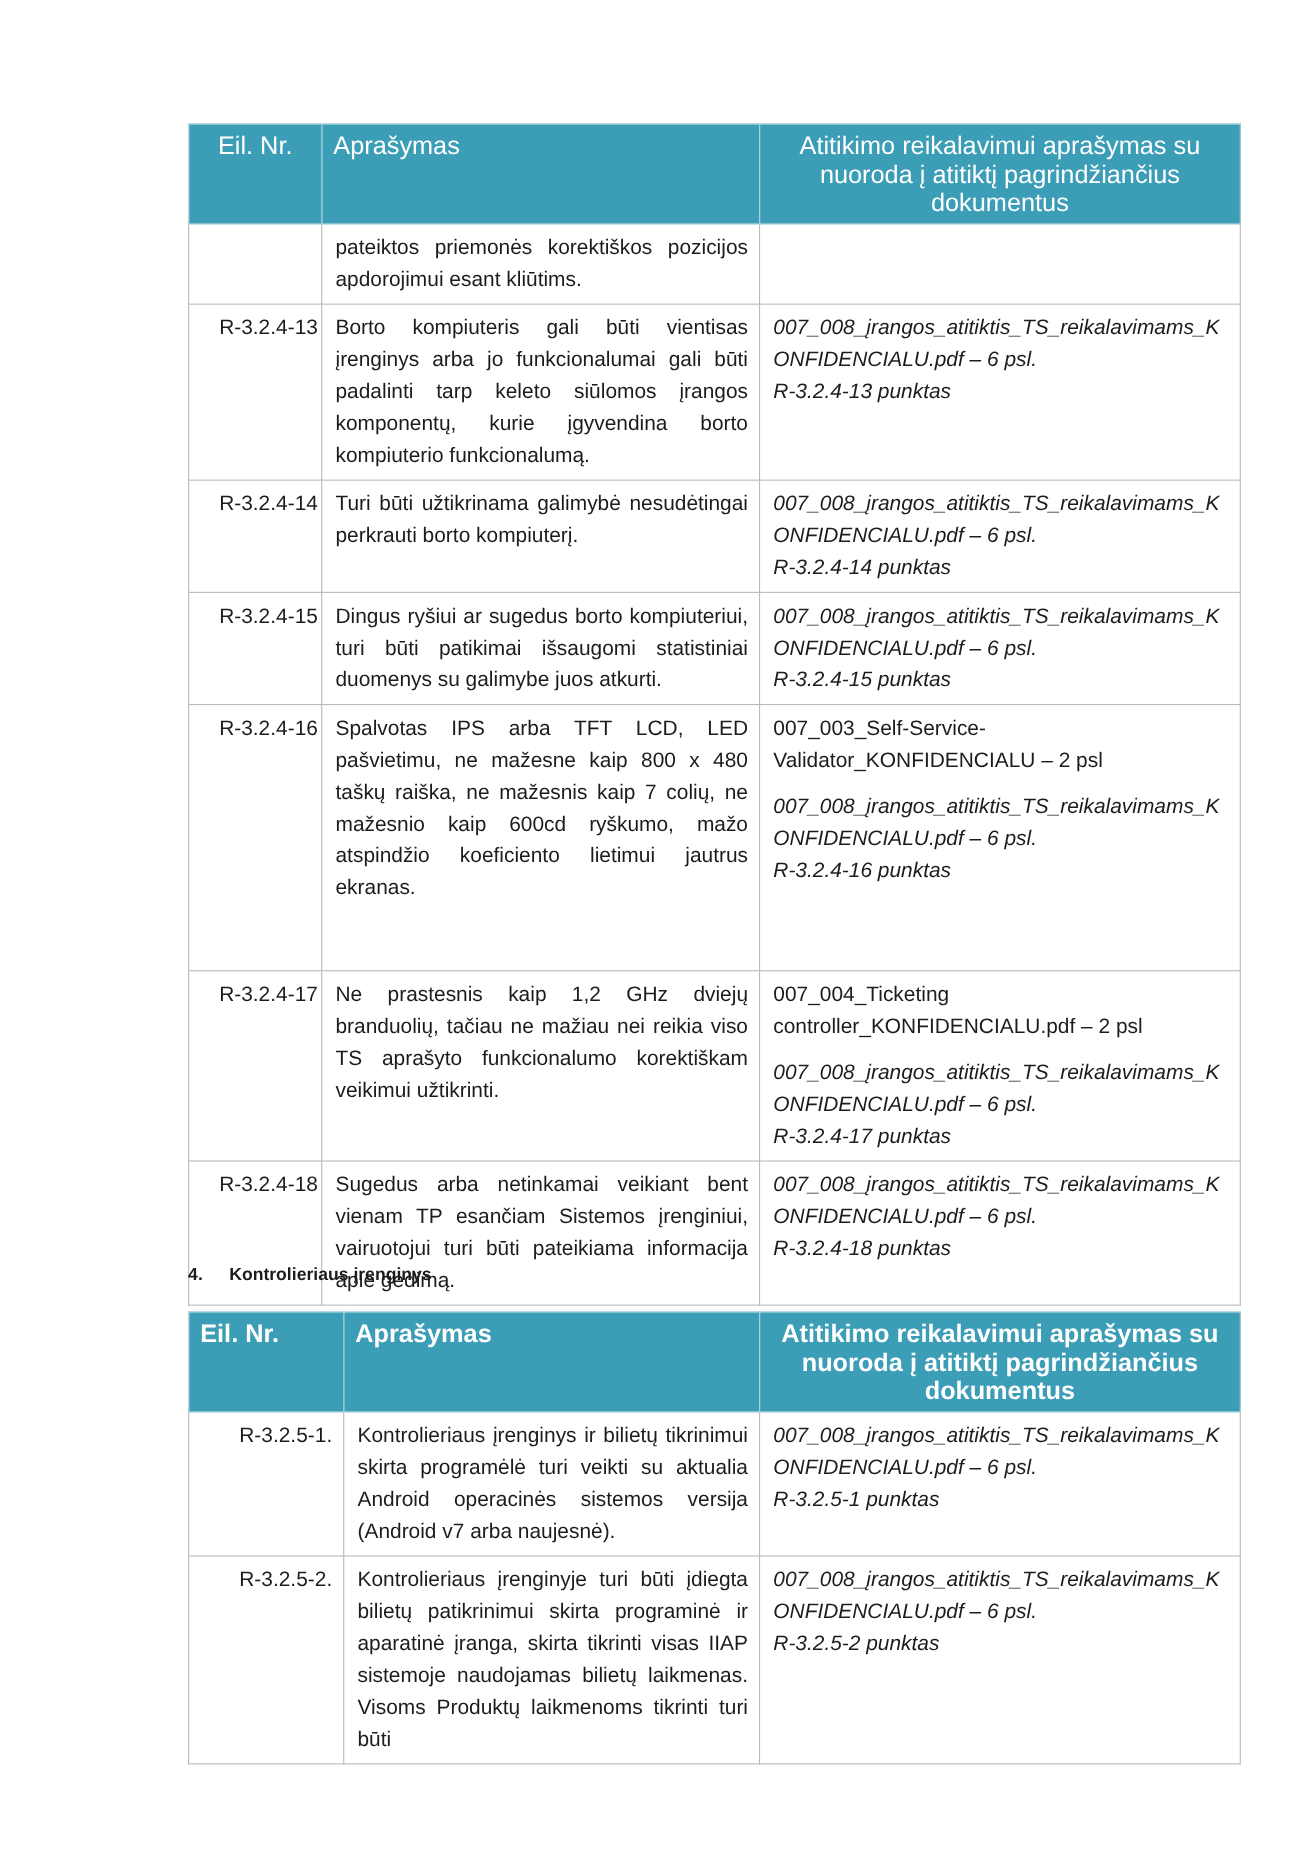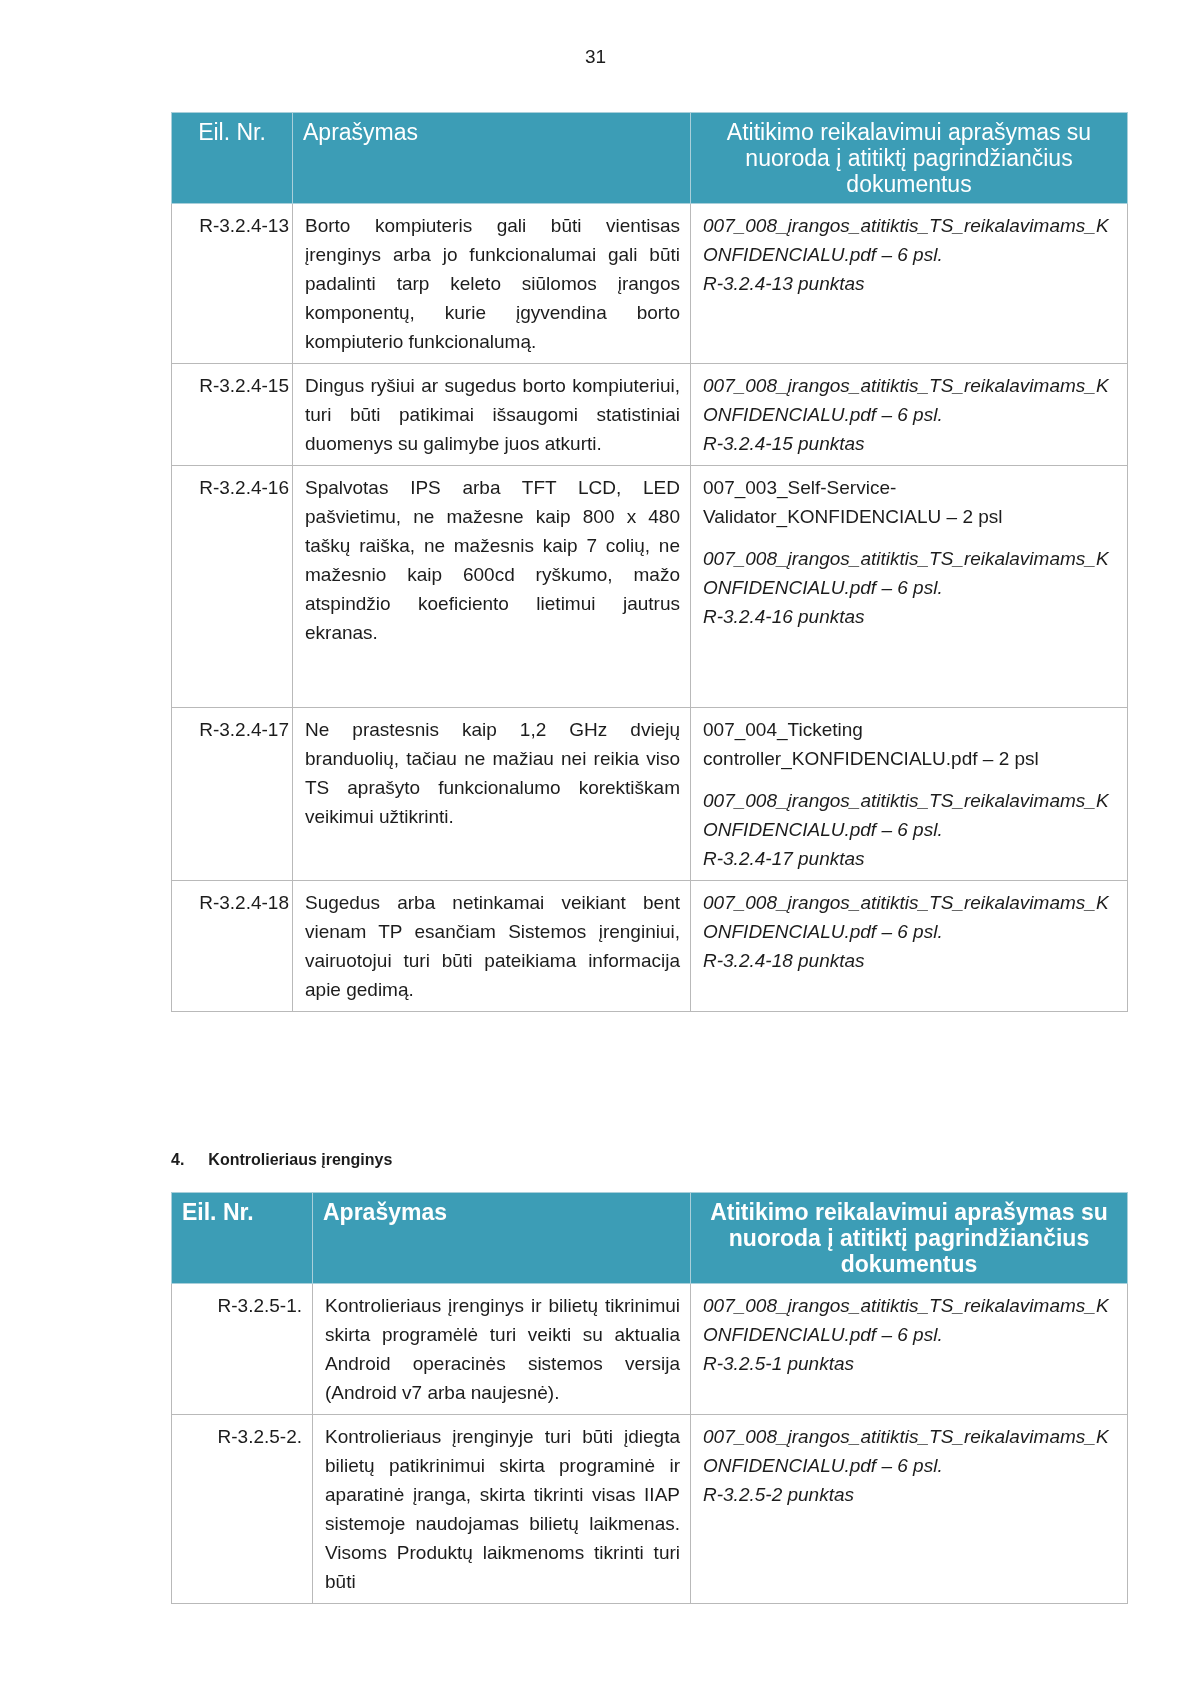--- a/index.html
+++ b/index.html
@@ -54,41 +54,52 @@
     font-size:16px; font-weight:bold; line-height:28px;
     white-space:nowrap;
   }
   .section-heading .h-num { display:inline-block; margin-right:24px; }
 </style>
 </head>
 <body>
 
 <div class="page">
 
-  <div class="page-number">31</div>
 
   <table class="req-table" id="table1">
     <colgroup>
       <col style="width:121px">
         <col style="width:398px">
         <col style="width:437px">
     </colgroup>
     <thead>
       <tr>
         <th class="center-h">Eil. Nr.</th>
         <th class="left-h">Aprašymas</th>
         <th class="center-h">Atitikimo reikalavimui aprašymas su nuoroda į atitiktį pagrindžiančius dokumentus</th>
       </tr>
     </thead>
     <tbody>
+        <tr style="height: 60px;">
+          <td class="id-cell"></td>
+          <td class="desc-cell">pateiktos priemonės korektiškos pozicijos apdorojimui esant kliūtims.</td>
+          <td class="comp-cell"></td>
+        </tr>
         <tr style="height: 150px;">
           <td class="id-cell">R-3.2.4-13</td>
           <td class="desc-cell">Borto kompiuteris gali būti vientisas įrenginys arba jo funkcionalumai gali būti padalinti tarp keleto siūlomos įrangos komponentų, kurie įgyvendina borto kompiuterio funkcionalumą.</td>
           <td class="comp-cell">
             <p>007_008_įrangos_atitiktis_TS_reikalavimams_KONFIDENCIALU.pdf – 6 psl.<br>R-3.2.4-13 punktas</p>
+          </td>
+        </tr>
+        <tr style="height: 93px;">
+          <td class="id-cell">R-3.2.4-14</td>
+          <td class="desc-cell">Turi būti užtikrinama galimybė nesudėtingai perkrauti borto kompiuterį.</td>
+          <td class="comp-cell">
+            <p>007_008_įrangos_atitiktis_TS_reikalavimams_KONFIDENCIALU.pdf – 6 psl.<br>R-3.2.4-14 punktas</p>
           </td>
         </tr>
         <tr style="height: 102px;">
           <td class="id-cell">R-3.2.4-15</td>
           <td class="desc-cell">Dingus ryšiui ar sugedus borto kompiuteriui, turi būti patikimai išsaugomi statistiniai duomenys su galimybe juos atkurti.</td>
           <td class="comp-cell">
             <p>007_008_įrangos_atitiktis_TS_reikalavimams_KONFIDENCIALU.pdf – 6 psl.<br>R-3.2.4-15 punktas</p>
           </td>
         </tr>
         <tr style="height: 242px;">

